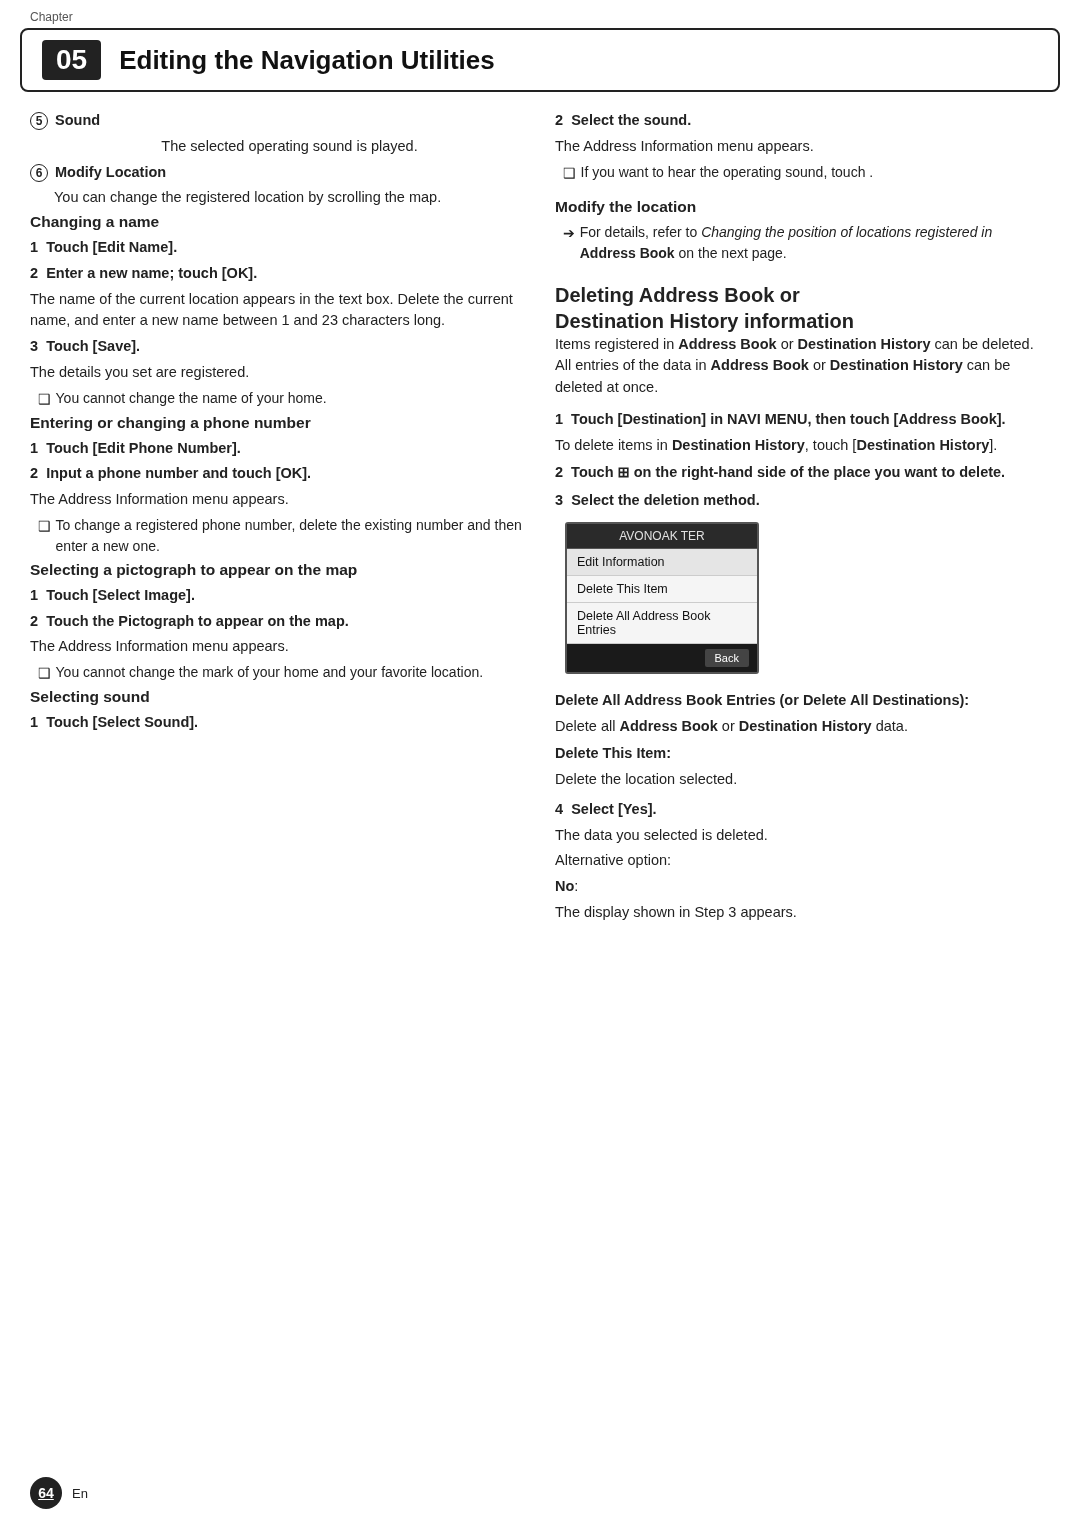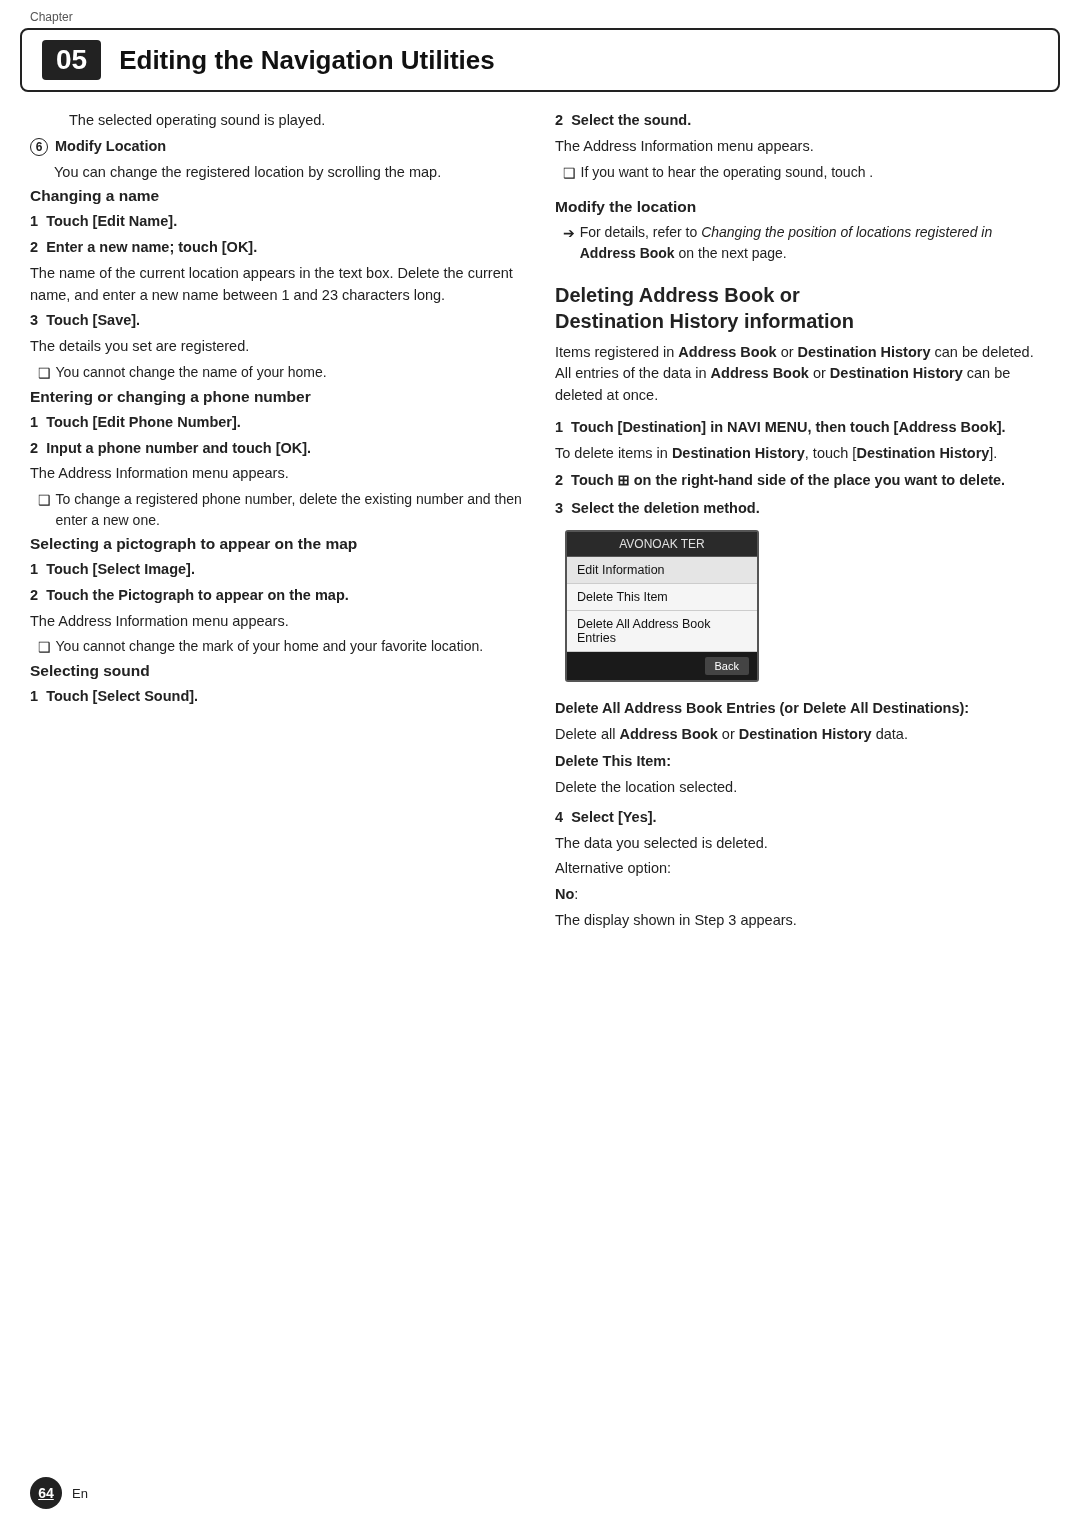--- a/index.html
+++ b/index.html
@@ -122,21 +122,21 @@
       margin-right: 5px;
       font-size: 14px;
       flex-shrink: 0;
       margin-top: 1px;
     }
 
     
     .big-section-heading {
       font-size: 20px;
       font-weight: bold;
-      margin: 18px 0 8px 0;
+      margin: 18px 0 0 0;
       line-height: 1.3;
     }
 
     
     .screenshot-box {
       border: 2px solid #555;
       border-radius: 3px;
       background: #1a1a1a;
       width: 194px;
       margin: 10px 0 16px 0;
@@ -213,21 +213,25 @@
 <div class="chapter-header">
   <div class="chapter-number">05</div>
   <div class="chapter-title">Editing the Navigation Utilities</div>
 </div>
 
 <div class="two-col">
 
   <div class="col-left">
 
     <div class="step">
-      <p class="body-text" style="margin-left:39px;">The selected operating sound is played.</p>
+      <p>
+        <span class="circle-num">5</span>
+        <b>Sound</b>
+      </p>
+      <p class="body-text" style="margin-left:24px;text-align:center;">The selected operating sound is played.</p>
     </div>
 
     <div class="step">
       <p>
         <span class="circle-num">6</span>
         <b>Modify Location</b>
       </p>
       <p class="body-text" style="margin-left:24px;">You can change the registered location by scrolling the map.</p>
     </div>
 

